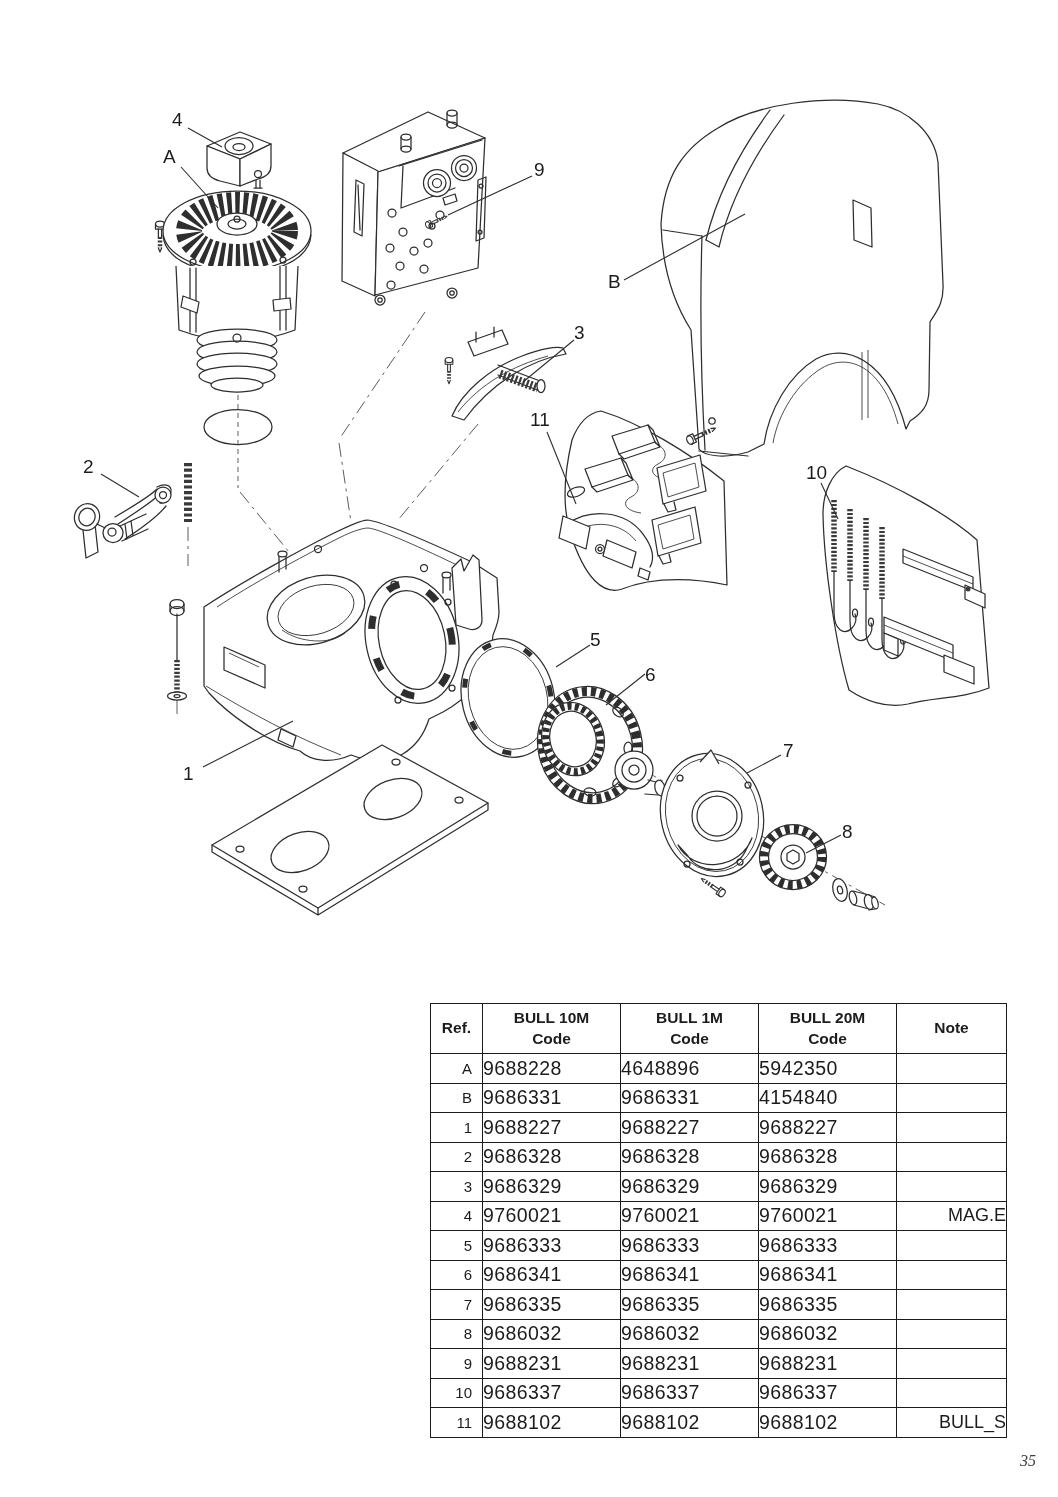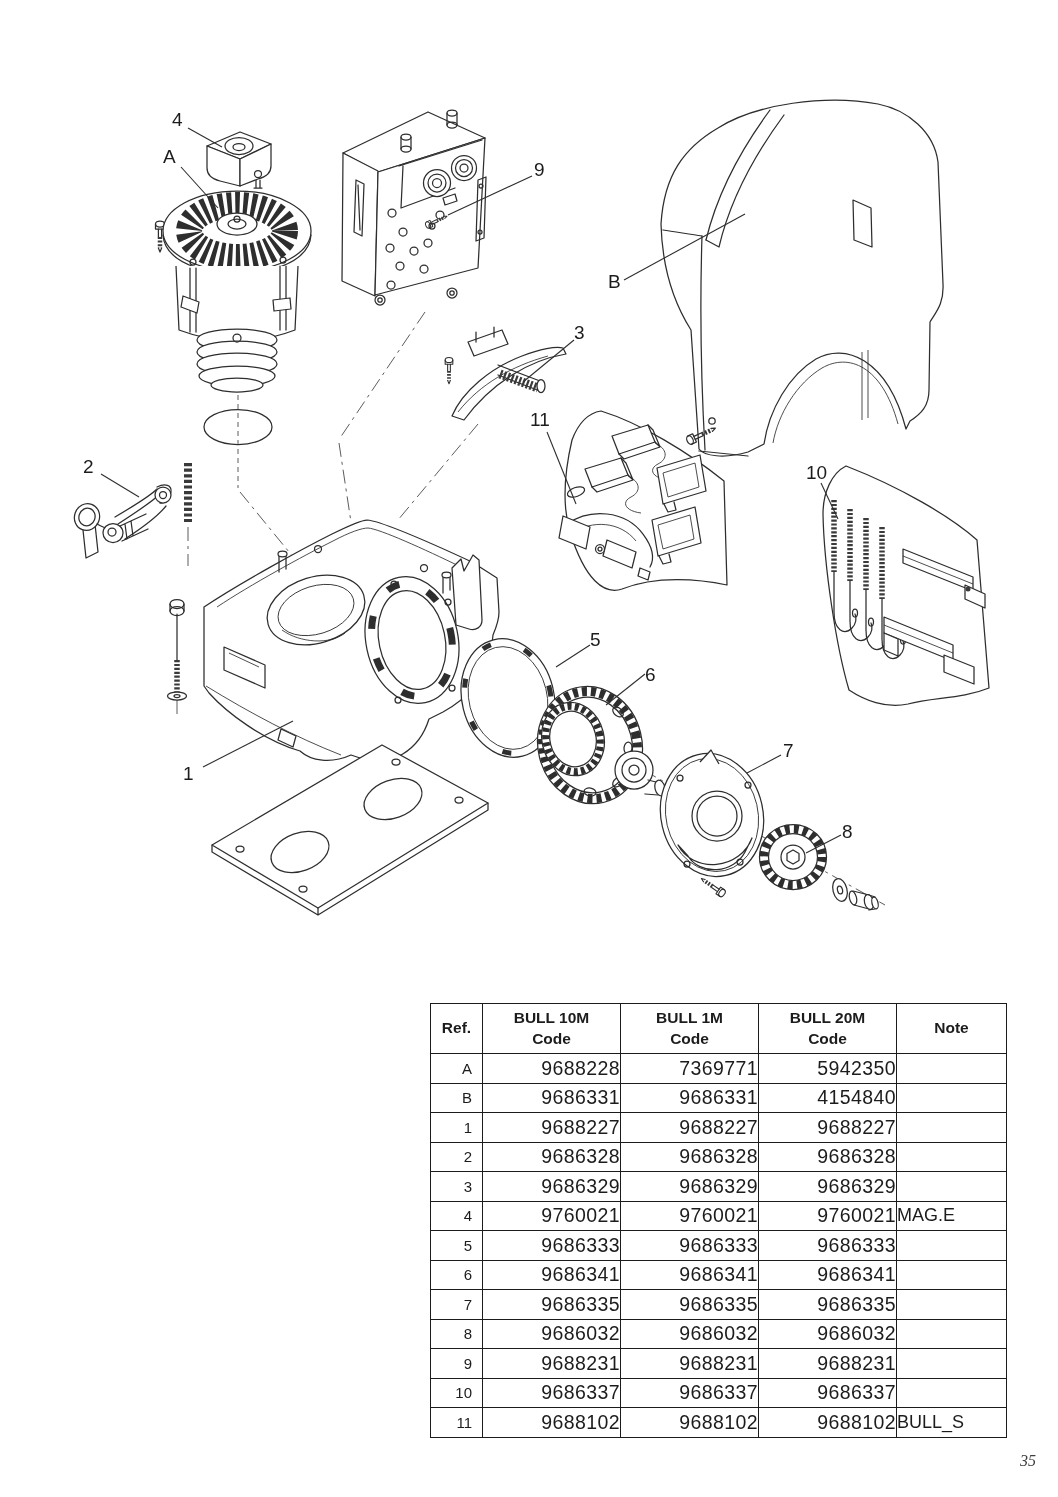--- a/index.html
+++ b/index.html
@@ -28,22 +28,22 @@
     padding-left:41px;
   }
   .parts-table th,.parts-table td{border:1.6px solid #1b1b1b;padding:0;overflow:hidden;}
   .parts-table th{
     height:49px;font-size:15.5px;font-weight:bold;text-align:center;
     vertical-align:middle;line-height:1.3;
   }
   .parts-table th span{display:block;}
   .parts-table td{height:28.5px;vertical-align:middle;}
   td.ref{text-align:right;padding-right:10px;font-size:15px;}
-  td.code{text-align:right;font-size:19.5px;letter-spacing:0.4px;}
-  td.note{text-align:left;font-size:18px;}
+  td.code{text-align:left;font-size:19.5px;letter-spacing:0.4px;}
+  td.note{text-align:right;font-size:18px;}
   .page-number{
     position:absolute;left:1020px;top:1452px;font-family:"Liberation Serif","DejaVu Serif",serif;
     font-style:italic;font-size:16px;color:#3f3f3f;
   }
 </style>
 </head>
 <body>
 
 <div class="diagram-wrap">
 <svg width="1058" height="990" viewBox="0 0 1058 990">
@@ -423,21 +423,21 @@
       <th>
         <span>Note</span>
           <span></span>
       </th>
     </tr>
   </thead>
   <tbody>
       <tr>
         <td class="ref">A</td>
         <td class="code">9688228</td>
-        <td class="code">7369771</td>
+        <td class="code">4648896</td>
         <td class="code">5942350</td>
         <td class="note"></td>
       </tr>
       <tr>
         <td class="ref">B</td>
         <td class="code">9686331</td>
         <td class="code">9686331</td>
         <td class="code">4154840</td>
         <td class="note"></td>
       </tr>

